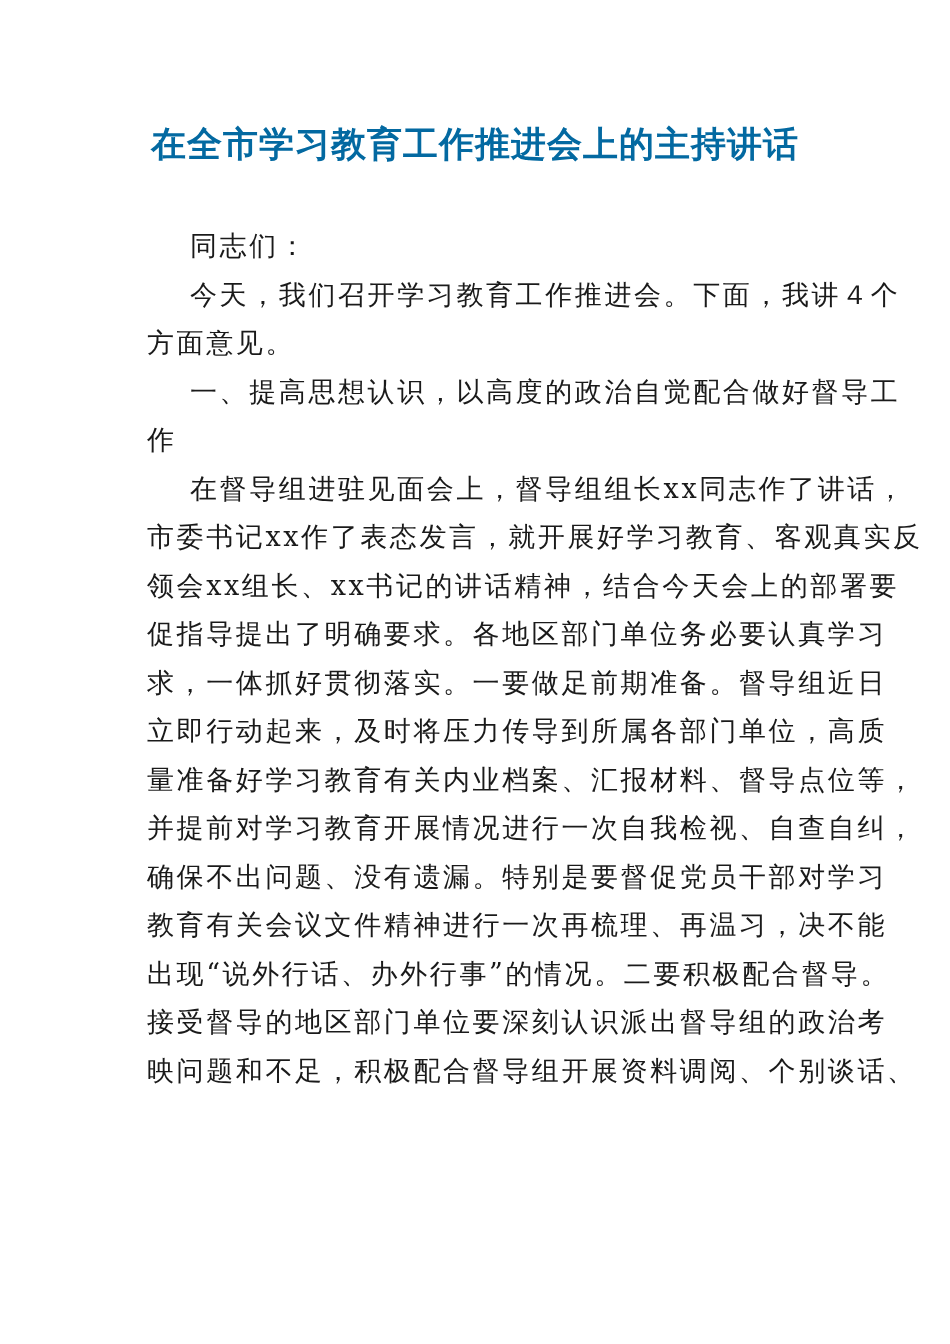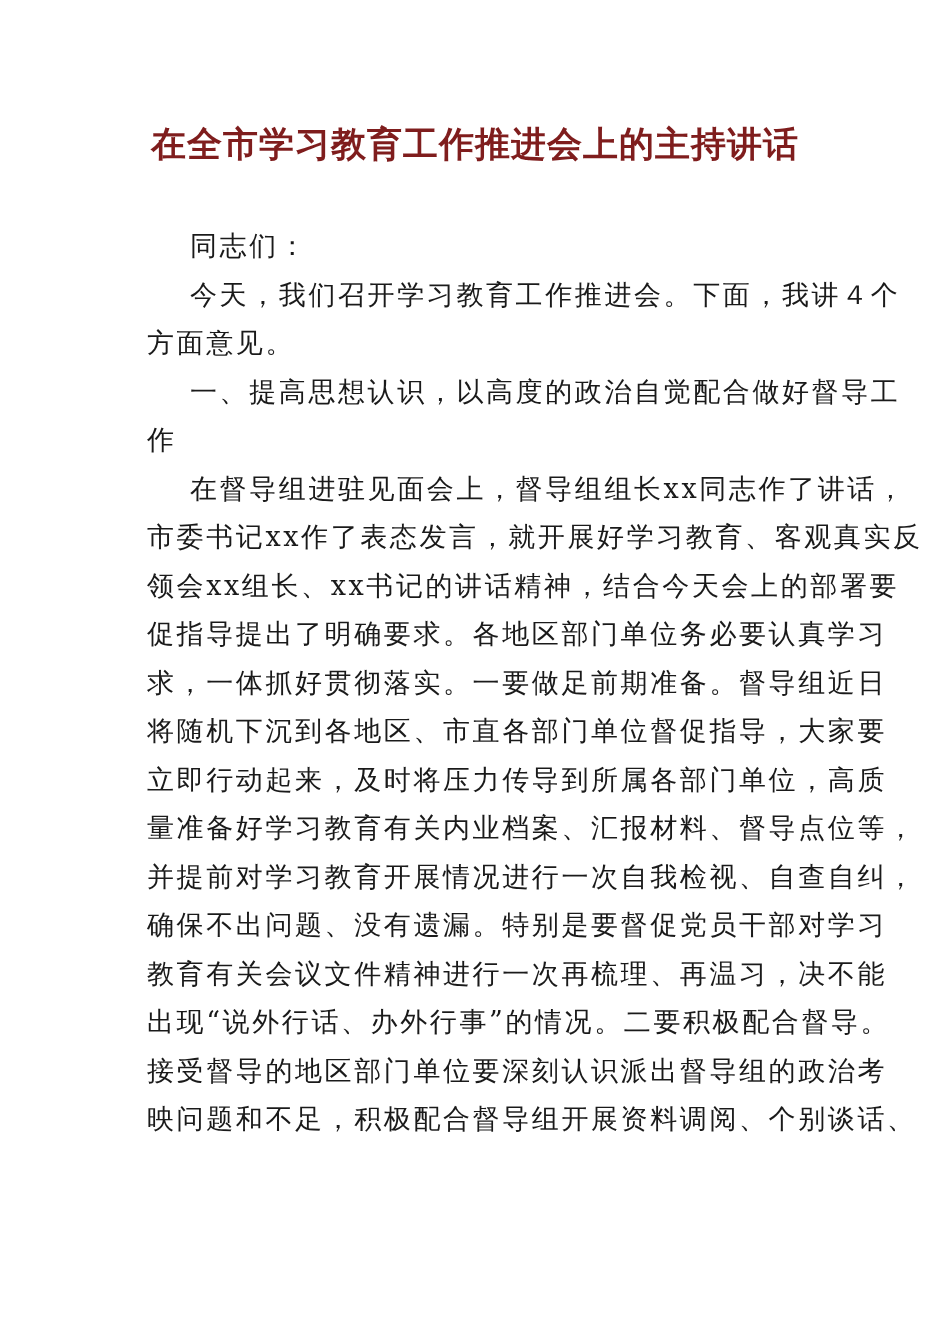--- a/index.html
+++ b/index.html
@@ -27,21 +27,21 @@
     position: absolute;
     left: 0;
     width: 950px;
     top: 121px;
     text-align: center;
     font-family: "DejaVu Sans", "Liberation Sans", sans-serif;
     font-weight: bold;
     font-size: 35px;
     line-height: 46px;
     letter-spacing: 1px;
-    color: #7f1d1d;
+    color: #0369a1;
     margin: 0;
   }
   .body {
     position: absolute;
     left: 147px;
     top: 222px;
     width: 660px;
   }
   .line {
     height: 48.5px;
@@ -65,21 +65,20 @@
     <div class="line indent">同志们：</div>
     <div class="line indent">今天，我们召开学习教育工作推进会。下面，我讲４个</div>
     <div class="line">方面意见。</div>
     <div class="line indent">一、提高思想认识，以高度的政治自觉配合做好督导工</div>
     <div class="line">作</div>
     <div class="line indent">在督导组进驻见面会上，督导组组长xx同志作了讲话，</div>
     <div class="line">市委书记xx作了表态发言，就开展好学习教育、客观真实反</div>
     <div class="line">领会xx组长、xx书记的讲话精神，结合今天会上的部署要</div>
     <div class="line">促指导提出了明确要求。各地区部门单位务必要认真学习</div>
     <div class="line">求，一体抓好贯彻落实。一要做足前期准备。督导组近日</div>
-    <div class="line">将随机下沉到各地区、市直各部门单位督促指导，大家要</div>
     <div class="line">立即行动起来，及时将压力传导到所属各部门单位，高质</div>
     <div class="line">量准备好学习教育有关内业档案、汇报材料、督导点位等，</div>
     <div class="line">并提前对学习教育开展情况进行一次自我检视、自查自纠，</div>
     <div class="line">确保不出问题、没有遗漏。特别是要督促党员干部对学习</div>
     <div class="line">教育有关会议文件精神进行一次再梳理、再温习，决不能</div>
     <div class="line">出现“说外行话、办外行事”的情况。二要积极配合督导。</div>
     <div class="line">接受督导的地区部门单位要深刻认识派出督导组的政治考</div>
     <div class="line">映问题和不足，积极配合督导组开展资料调阅、个别谈话、</div>
   </div>
 </div>

